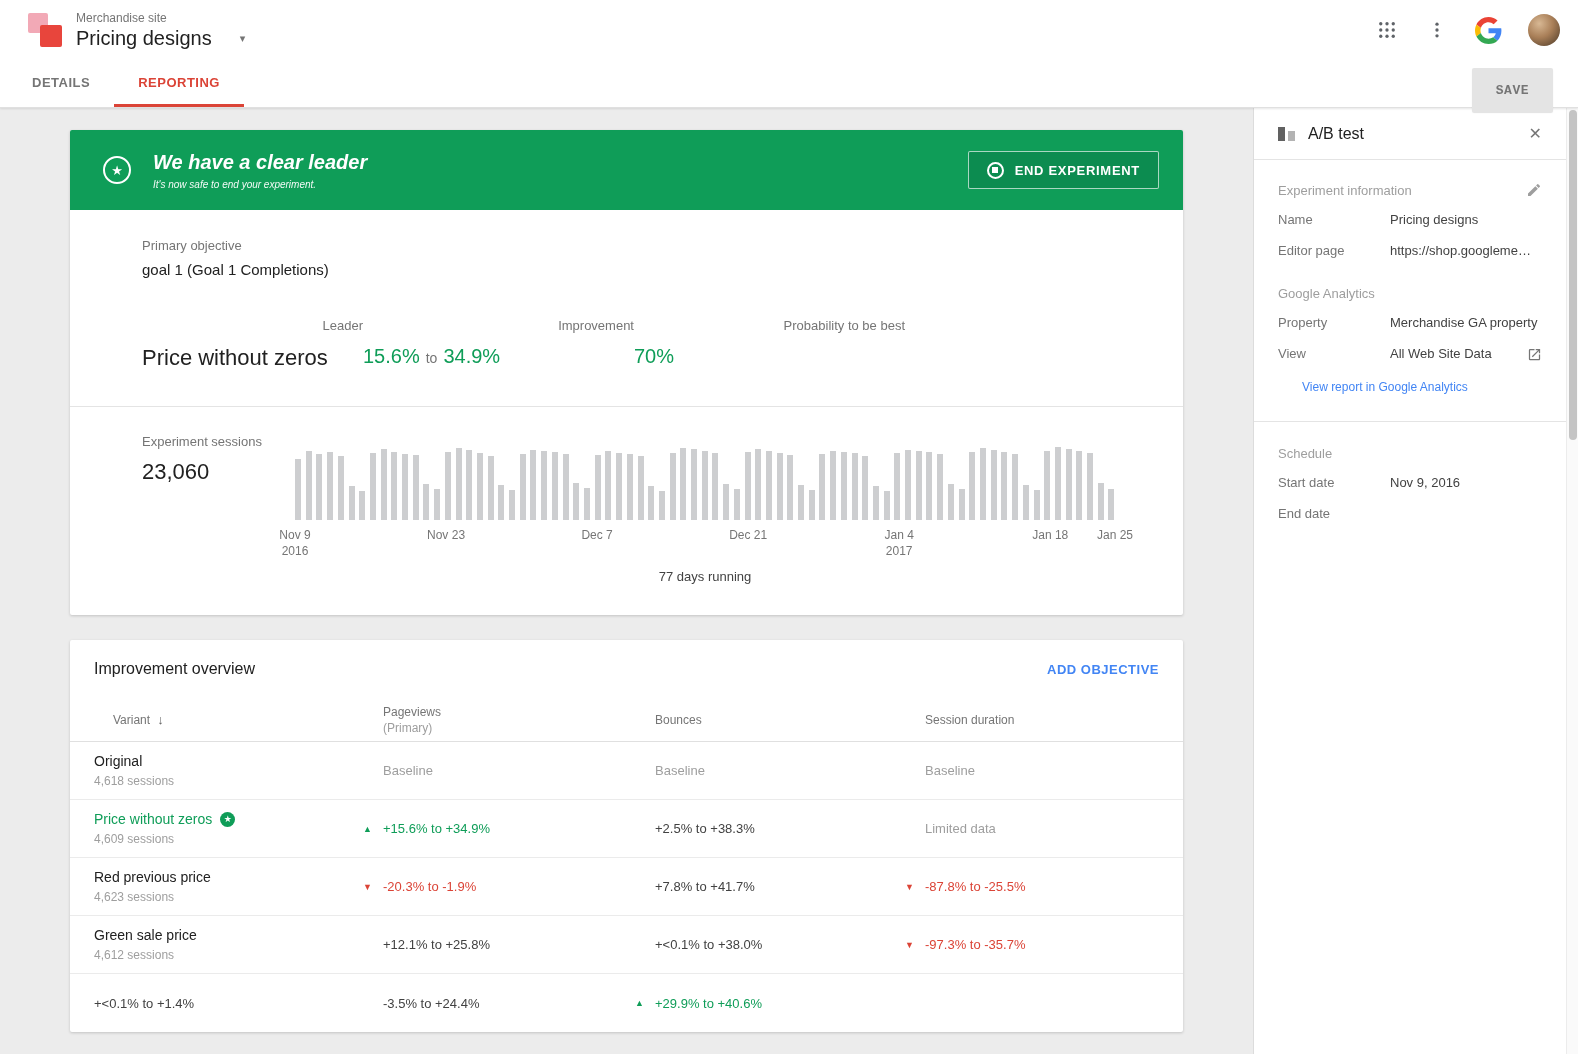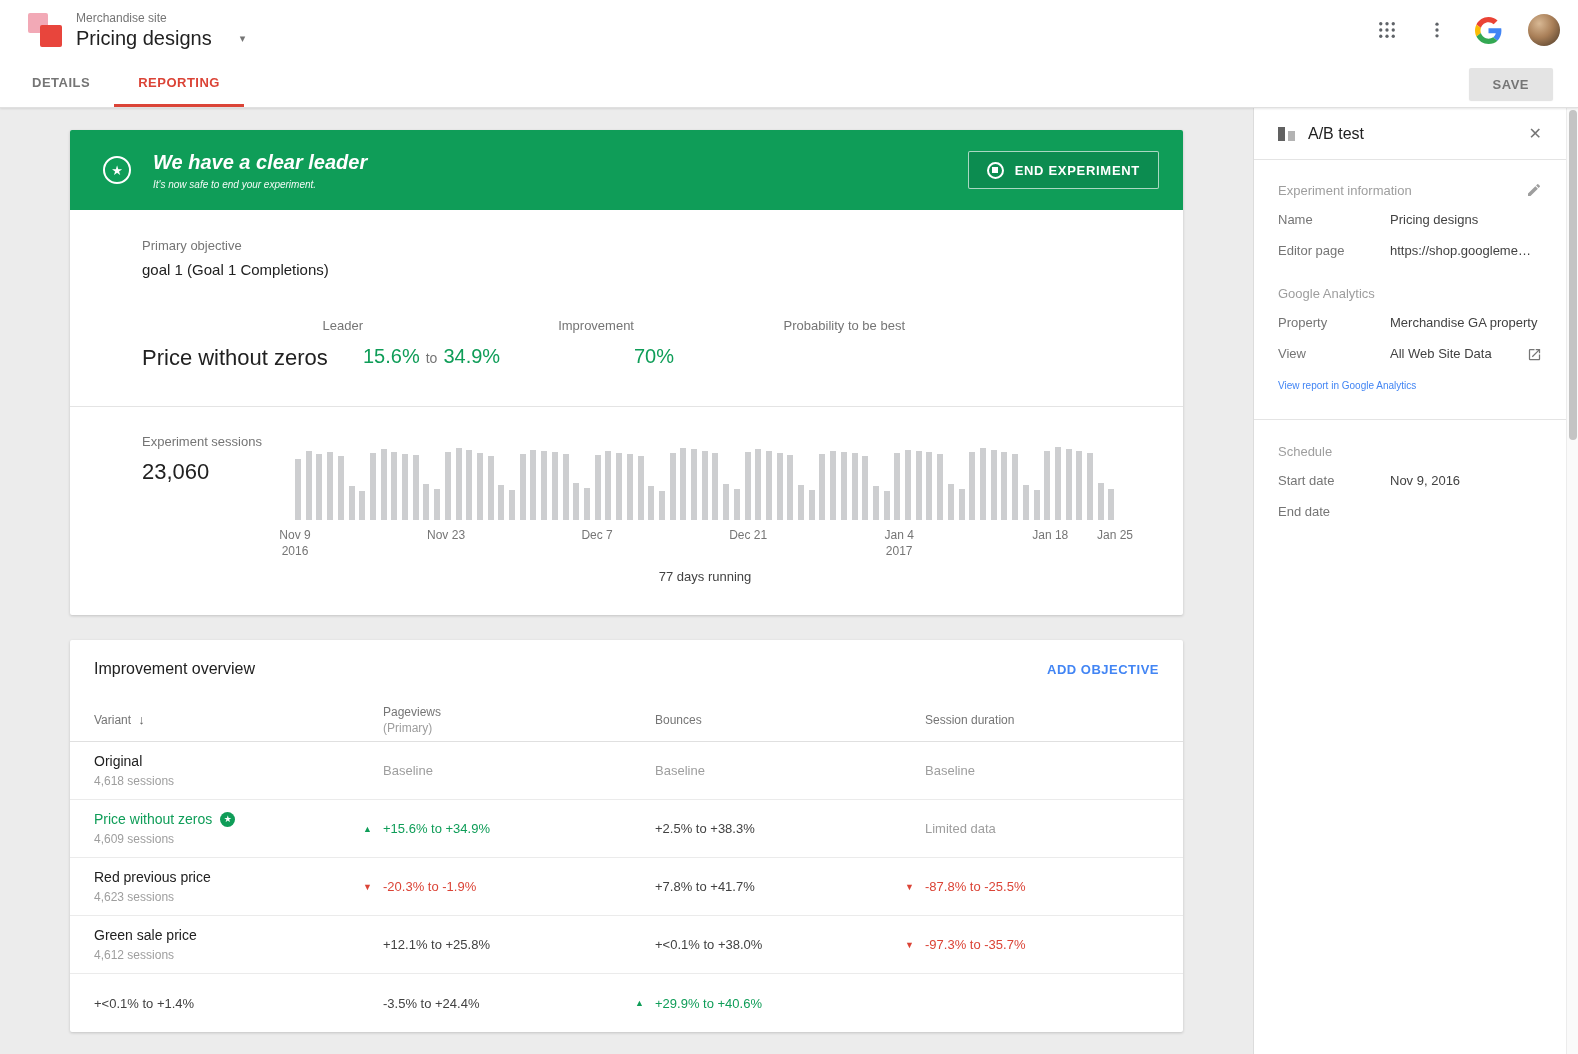--- a/index.html
+++ b/index.html
@@ -22,23 +22,23 @@
   .google-g { width:27px; height:27px; }
   .avatar { width:32px; height:32px; border-radius:50%; cursor:pointer;
             background: radial-gradient(circle at 35% 30%, #d8b894 0%, #a97f58 45%, #6b5138 80%, #4a3826 100%); }
 
   
   .tabbar { position:absolute; top:60px; left:0; right:0; height:48px; background:#fff; border-bottom:1px solid #e0e0e0;
             box-shadow:0 1px 2px rgba(0,0,0,0.10); display:flex; align-items:stretch; padding-left:8px; z-index:4; }
   .tab { display:flex; align-items:center; padding:0 24px; font-size:13px; font-weight:700; letter-spacing:0.5px;
          color:#757575; cursor:pointer; border-bottom:3px solid transparent; }
   .tab.active { color:#db4437; border-bottom-color:#db4437; }
-  .save-btn { position:absolute; right:25px; top:8px; height:32px; padding:0 24px; background:#e4e4e4; border:none;
+  .save-btn { position:absolute; right:25px; top:8px; height:44px; padding:0 24px; background:#e4e4e4; border:none;
               border-radius:2px; font-size:13px; font-weight:700; letter-spacing:0.5px; color:#757575; cursor:pointer;
-              box-shadow:0 1px 1px rgba(0,0,0,0.12); font-family:Liberation Sans, sans-serif; }
+              box-shadow:0 1px 1px rgba(0,0,0,0.12); font-family:Liberation Mono, monospace; }
 
   
   .content { position:absolute; top:108px; left:0; width:1253px; bottom:0; background:#ececec; overflow:hidden; }
   .card { position:absolute; left:70px; width:1113px; background:#fff; border-radius:2px; box-shadow:0 1px 3px rgba(0,0,0,0.18); }
   .card.leader-card { top:22px; height:485px; }
   .card.overview-card { top:532px; height:392px; }
 
   .banner { height:80px; background:#0f9d58; border-radius:2px 2px 0 0; display:flex; align-items:center; color:#fff; }
   .banner-icon { width:28px; height:28px; border:2px solid #fff; border-radius:50%; display:flex; align-items:center;
                  justify-content:center; font-size:13px; color:#fff; margin-left:33px; flex-shrink:0; }
@@ -71,21 +71,21 @@
   .ticks { position:relative; height:34px; margin-top:7px; }
   .tick { position:absolute; transform:translateX(-50%); text-align:center; font-size:12px; color:#757575;
           line-height:16px; white-space:nowrap; }
   .chart-caption { text-align:center; font-size:13px; color:#424242; margin-top:8px; }
 
   .ov-head { display:flex; justify-content:space-between; align-items:center; padding:0 24px; height:58px; }
   .ov-title { font-size:16px; color:#212121; }
   .add-objective { font-size:13px; font-weight:700; color:#4285f4; letter-spacing:0.5px; cursor:pointer; }
   .t-head { display:grid; grid-template-columns:289px 272px 270px 1fr; padding:0 24px; height:44px; align-items:center;
             font-size:12px; color:#757575; border-bottom:1px solid #e0e0e0; }
-  .th-variant { display:flex; align-items:center; gap:7px; }
+  .th-variant { display:flex; align-items:center; gap:7px;margin-left:19px; }
   .sort-arrow { font-size:13px; color:#616161; cursor:pointer; }
   .th-line2 { color:#9e9e9e; margin-top:2px; }
   .t-row { display:grid; grid-template-columns:289px 272px 270px 1fr; padding:0 24px; height:58px; align-items:center;
            border-bottom:1px solid #ebebeb; font-size:13px; }
   .t-row:last-child { border-bottom:none; }
   .v-name { font-size:14px; color:#212121; display:flex; align-items:center; }
   .v-name.leader { color:#0f9d58; }
   .leader-badge { width:15px; height:15px; border-radius:50%; background:#0f9d58; color:#fff; font-size:9px;
                   display:inline-flex; align-items:center; justify-content:center; margin-left:8px; }
   .v-sessions { font-size:12px; color:#9e9e9e; margin-top:5px; }
@@ -105,21 +105,21 @@
   .close-btn { margin-left:auto; color:#757575; font-size:16px; cursor:pointer; }
   .panel-body { padding:22px 24px 0; }
   .section-heading { font-size:13px; color:#9e9e9e; display:flex; justify-content:space-between; align-items:center; }
   .edit-icon { cursor:pointer; display:flex; }
   .field { display:flex; margin-top:13px; font-size:13px; line-height:18px; }
   .field-label { width:112px; color:#757575; flex-shrink:0; }
   .field-value { color:#424242; flex:1; white-space:nowrap; overflow:hidden; text-overflow:ellipsis; }
   .value-with-icon { display:flex; align-items:center; flex:1; min-width:0; }
   .value-with-icon .field-value { flex:1; }
   .open-icon { margin-left:8px; cursor:pointer; display:flex; flex-shrink:0; }
-  .ga-link { display:inline-block; margin-top:17px; font-size:10px; color:#4285f4; cursor:pointer; }
+  .ga-link { display:inline-block; margin-top:17px; font-size:12px; color:#4285f4; cursor:pointer;margin-left:24px; }
   .panel-divider { border-top:1px solid #e4e4e4; margin:26px -24px 0; }
   .sched-heading { margin-top:24px; }
 
   
   .scrollbar { position:absolute; top:108px; right:0; bottom:0; width:12px; background:#fafafa; border-left:1px solid #ececec; }
   .scroll-thumb { position:absolute; top:2px; left:2px; width:8px; height:330px; background:#c4c4c4; border-radius:4px; cursor:pointer; }
 </style>
 </head>
 <body>
 

